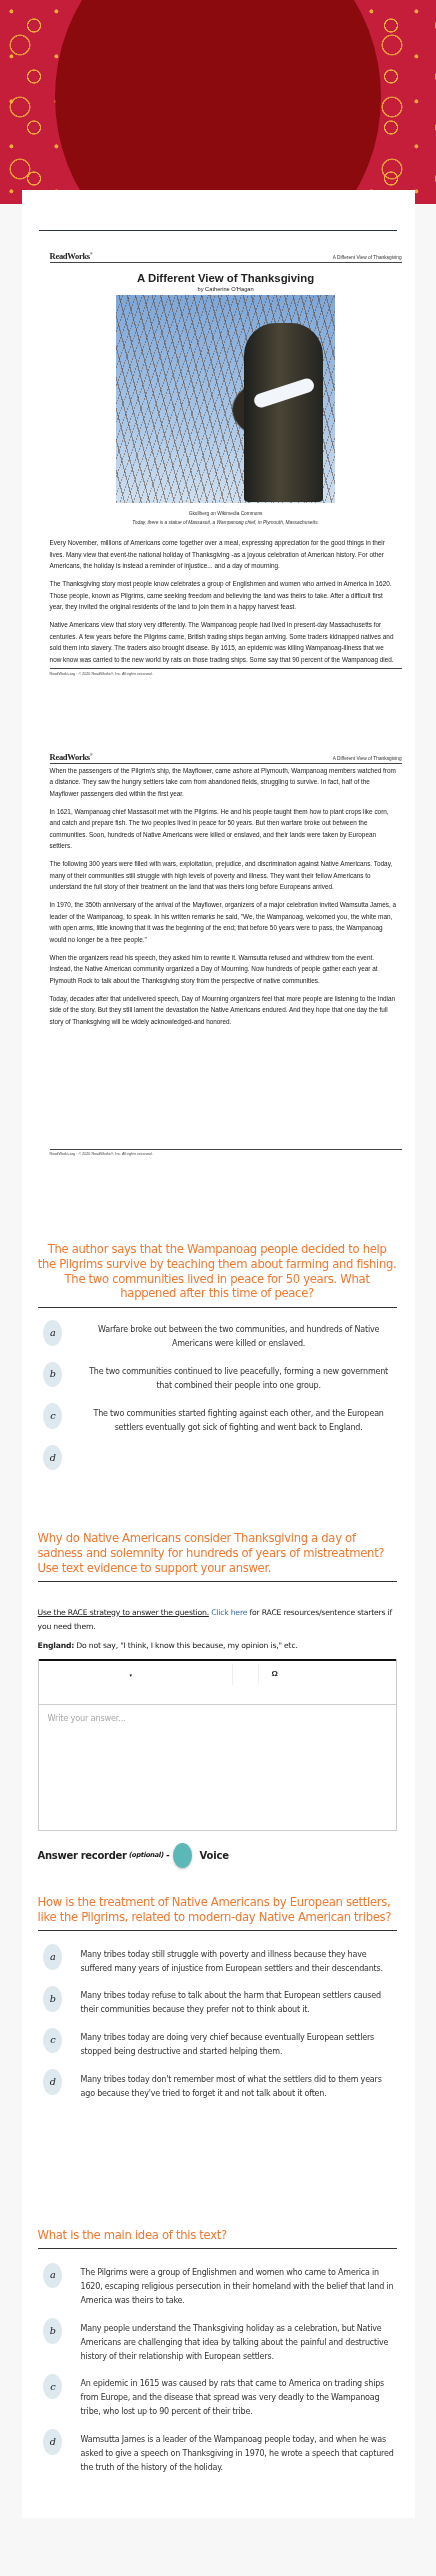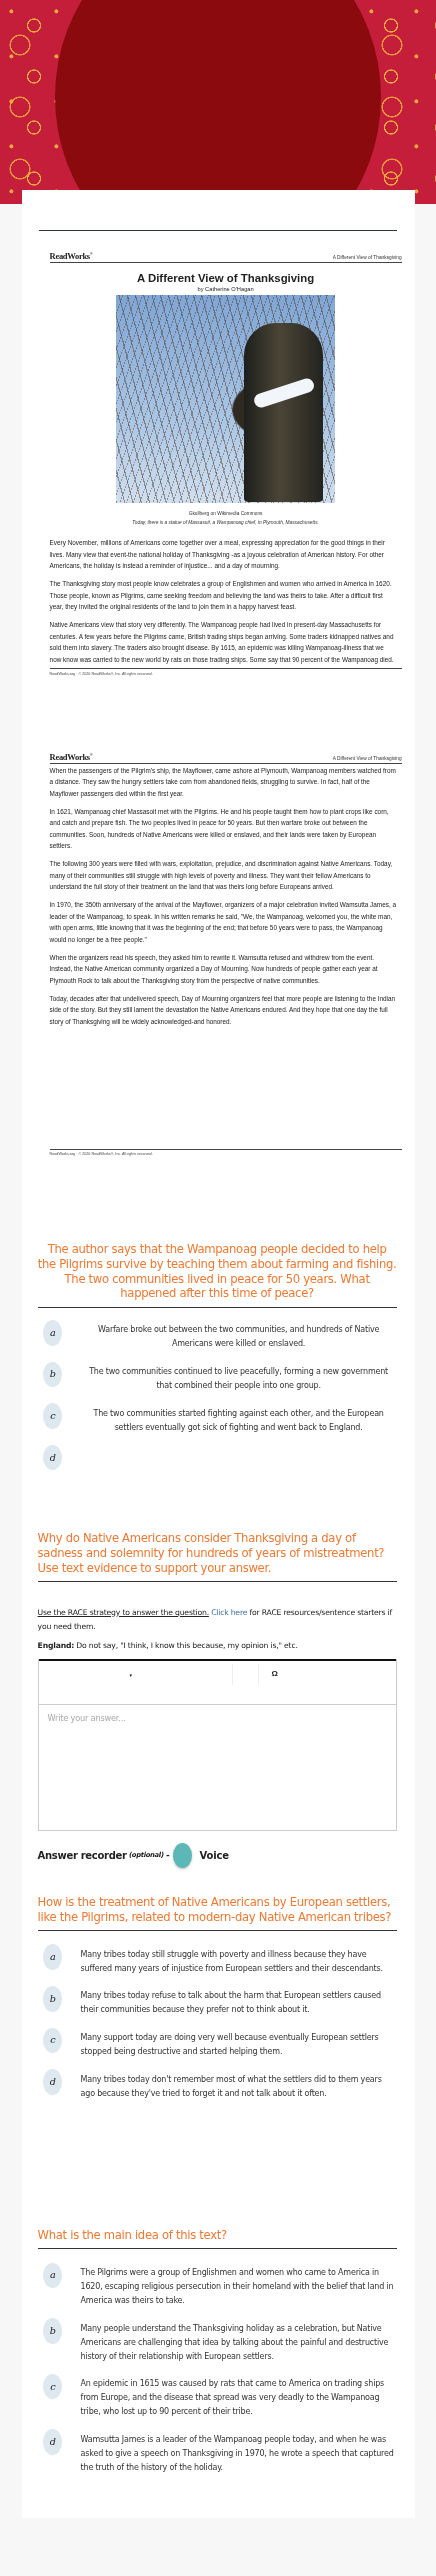--- a/index.html
+++ b/index.html
@@ -202,21 +202,21 @@
       <div class="opt">
         <span class="opt-badge">a</span>
         <span>Many tribes today still struggle with poverty and illness because they have suffered many years of injustice from European settlers and their descendants.</span>
       </div>
       <div class="opt" style="margin-top:13.6px;">
         <span class="opt-badge">b</span>
         <span>Many tribes today refuse to talk about the harm that European settlers caused their communities because they prefer not to think about it.</span>
       </div>
       <div class="opt" style="margin-top:13.6px;">
         <span class="opt-badge">c</span>
-        <span>Many support today are doing very well because eventually European settlers stopped being destructive and started helping them.</span>
+        <span>Many tribes today are doing very chief because eventually European settlers stopped being destructive and started helping them.</span>
       </div>
       <div class="opt" style="margin-top:13.6px;">
         <span class="opt-badge">d</span>
         <span>Many tribes today don't remember most of what the settlers did to them years ago because they've tried to forget it and not talk about it often.</span>
       </div>
     </div>
   </div>
 
   <div class="q" style="top:2038px;">
     <div class="q-title">What is the main idea of this text?</div>

